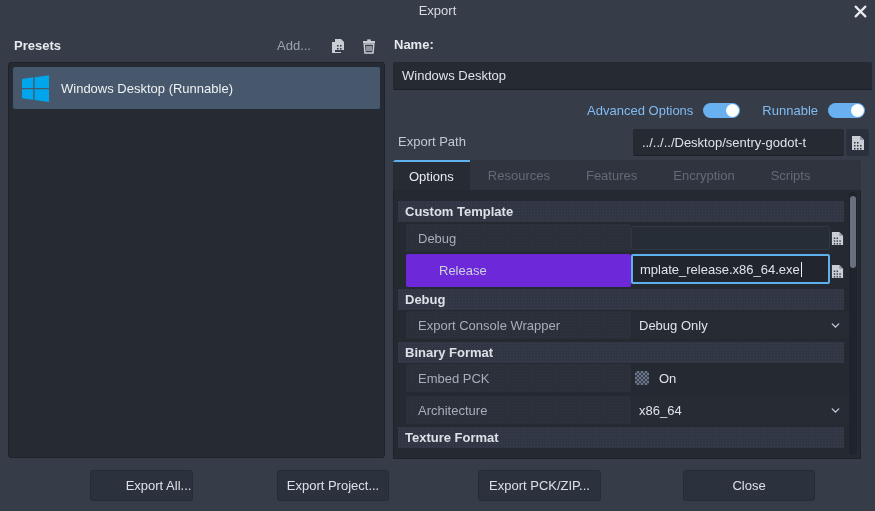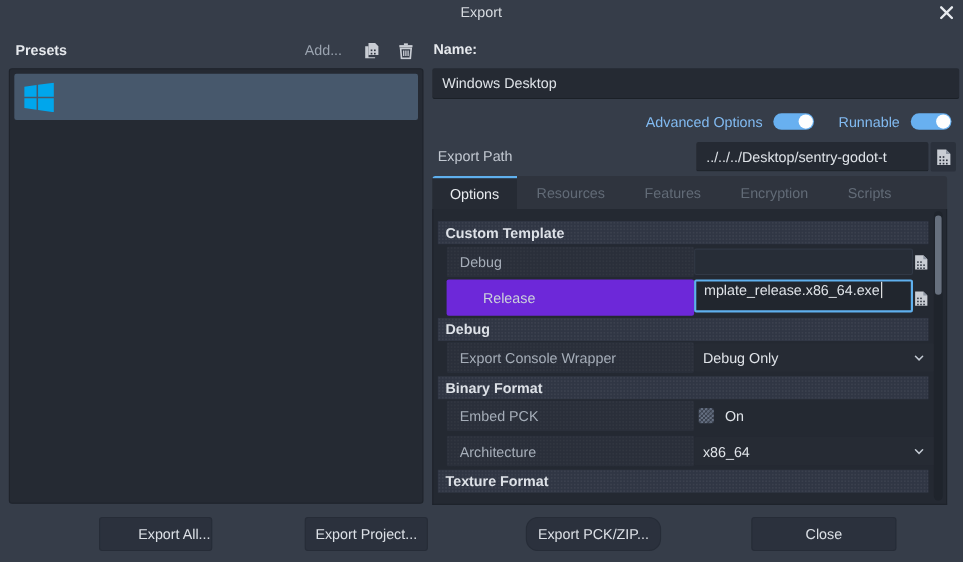--- a/index.html
+++ b/index.html
@@ -85,21 +85,21 @@
     background:#2a2f3a;
     background-image:radial-gradient(rgba(255,255,255,0.03) 1px, transparent 1px);
     background-size:3px 3px;
     display:flex; align-items:center; padding-left:12px; color:#a6aeb9;
     border-radius:2px;
   }
   .row-label-cell.selected { background:#6d28d9; color:#ccd3db;padding-left:33px; }
   .editor-field {
     position:absolute; left:233px; top:2px; width:199px; height:24px;
     background:#272d37; border:1px solid #313845; border-radius:2px;
-    display:flex; padding:0 7px; color:#dfe3e8;
+    display:flex; align-items:center; padding:0 7px; color:#dfe3e8;
     white-space:nowrap; overflow:hidden;
   }
   .editor-field.focused { border:2px solid #5fb0ee; background:#21262e; top:0px; height:30px; }
   .row-file-btn { position:absolute; left:429px; top:3px; width:20px; height:22px; display:flex; align-items:center; justify-content:center; cursor:pointer; }
   .dropdown {
     position:absolute; left:233px; top:1px; width:219px; height:26px;
     background:#262b34; border-radius:2px;
     display:flex; align-items:center; padding:0 8px; color:#dfe3e8; cursor:pointer;
   }
   .dropdown .chev { margin-left:auto; display:flex; }
@@ -121,21 +121,21 @@
 
   
   .footer-btn {
     position:absolute; top:470px; height:31px;
     background:#2b313d; border:1px solid #262c37; border-radius:3px;
     color:#dce0e6; font-family:"Liberation Sans", sans-serif; font-size:13px;
     display:flex; align-items:center; justify-content:center; cursor:pointer;
   }
   .btn-export-all { left:90px; width:103px;padding-left:34px; }
   .btn-export-project { left:277px; width:112px; }
-  .btn-export-pck { left:478px; width:123px;border-radius:11px; }
+  .btn-export-pck { left:478px; width:123px; }
   .btn-close { left:683px; width:132px; }
 
   svg { display:block; }
 </style>
 </head>
 <body>
 
 <div class="abs dlg-title">Export</div>
 <div class="abs close-btn">
   <svg width="13" height="13" viewBox="0 0 12 12">
@@ -164,20 +164,21 @@
   </svg>
 </div>
 
 <div class="abs preset-list">
   <div class="preset-item">
     <span>
       <svg width="27" height="27" viewBox="0 0 24 24">
         <path fill="#00a6ec" d="M0 3.5 L10 2.1 L10 11.5 L0 11.5 Z M11.2 1.9 L24 0.2 L24 11.5 L11.2 11.5 Z M0 12.7 L10 12.7 L10 22.1 L0 20.7 Z M11.2 12.7 L24 12.7 L24 24 L11.2 22.3 Z"></path>
       </svg>
     </span>
+    <span class="label">Windows Desktop (Runnable)</span>
   </div>
 </div>
 
 <div class="abs name-label">Name:</div>
 <div class="abs field name-field">
   <span>Windows Desktop</span>
 </div>
 
 <div class="abs toggles-row">
   <span class="toggle-label">Advanced Options</span>

